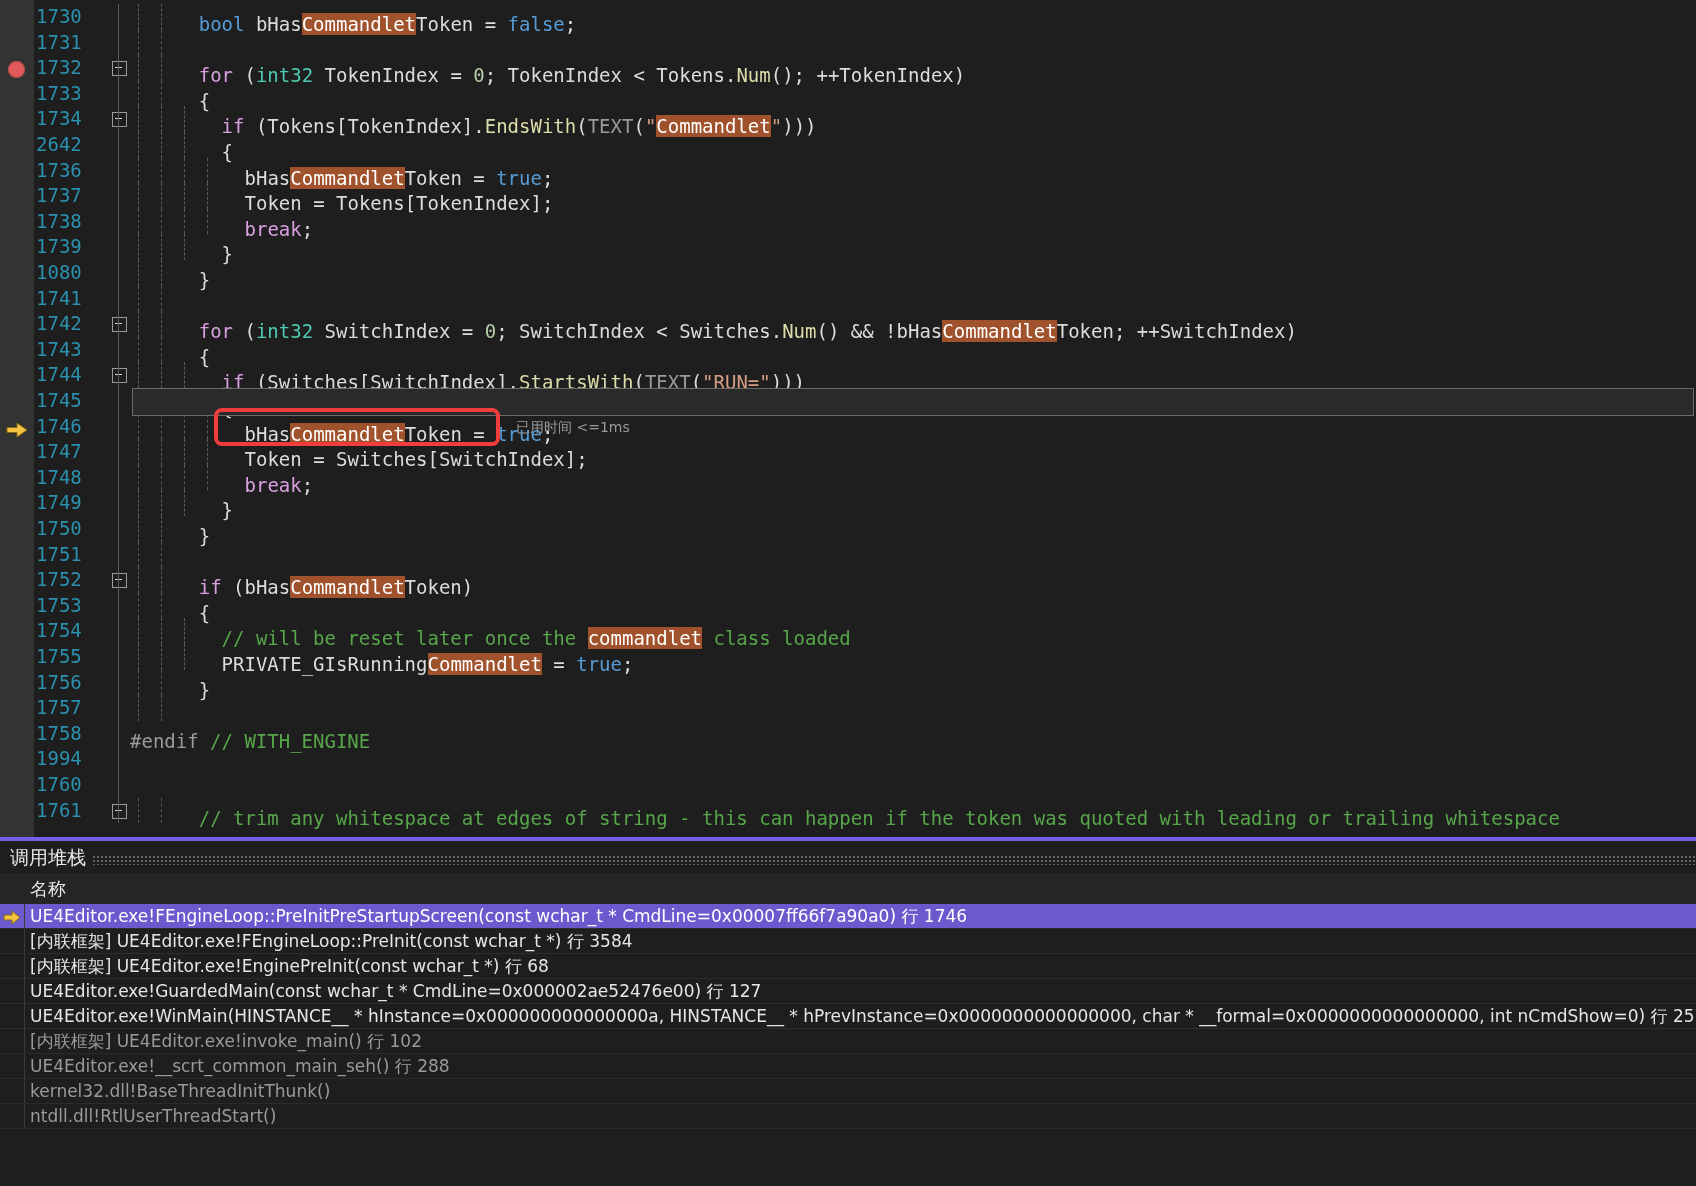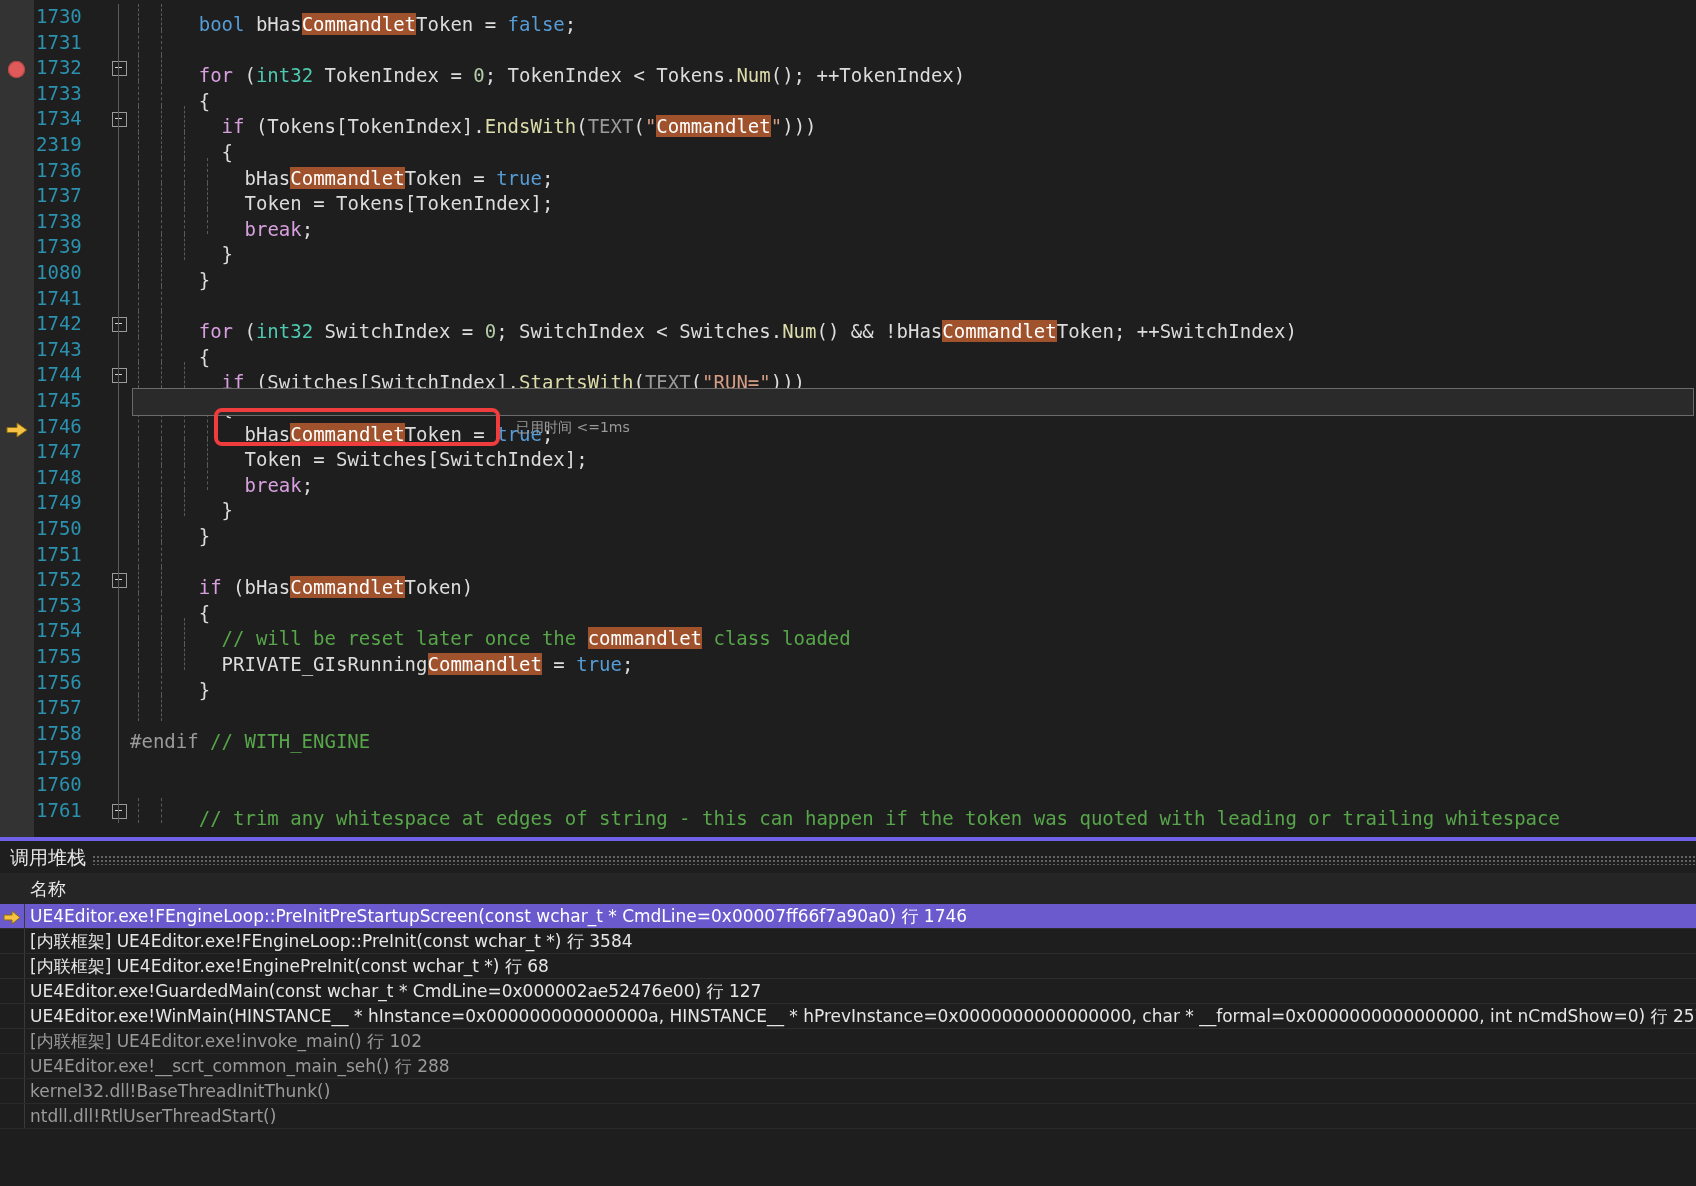--- a/index.html
+++ b/index.html
@@ -80,21 +80,21 @@
 
   <div class="editor">
     <div class="editor-leftbar"></div>
     <div class="editor-lnumbg"></div>
     <div class="code-rows" id="code-rows">
         <div class="row" style="top: 4px; position: absolute;"><div class="gutter-bp"></div><div class="lnum">1730</div><div class="vline"></div><div class="dashline" style="left: 138px;"></div><div class="dashline" style="left: 160.9px;"></div><div class="code" style="padding-left: 68.7px;"><span class="kw">bool</span><span class="plain"> </span><span class="plain">bHas</span><span class="hl">Commandlet</span><span class="plain">Token</span><span class="plain"> = </span><span class="kw">false</span><span class="plain">;</span></div></div>
         <div class="row" style="top: 29.6px; position: absolute;"><div class="gutter-bp"></div><div class="lnum">1731</div><div class="vline"></div><div class="dashline" style="left: 138px;"></div><div class="dashline" style="left: 160.9px;"></div><div class="code" style="padding-left: 68.7px;"></div></div>
         <div class="row" style="top: 55.2px; position: absolute;"><div class="gutter-bp"><div class="bp-dot"></div></div><div class="lnum">1732</div><div class="fold"></div><div class="vline"></div><div class="dashline" style="left: 138px;"></div><div class="dashline" style="left: 160.9px;"></div><div class="code" style="padding-left: 68.7px;"><span class="flow">for</span><span class="plain"> (</span><span class="type">int32</span><span class="plain"> TokenIndex = </span><span class="num">0</span><span class="plain">; TokenIndex </span><span class="plain">&lt;</span><span class="plain"> Tokens.</span><span class="fn">Num</span><span class="plain">(); ++TokenIndex)</span></div></div>
         <div class="row" style="top: 80.8px; position: absolute;"><div class="gutter-bp"></div><div class="lnum">1733</div><div class="vline"></div><div class="dashline" style="left: 138px;"></div><div class="dashline" style="left: 160.9px;"></div><div class="code" style="padding-left: 68.7px;"><span class="plain">{</span></div></div>
         <div class="row" style="top: 106.4px; position: absolute;"><div class="gutter-bp"></div><div class="lnum">1734</div><div class="fold"></div><div class="vline"></div><div class="dashline" style="left: 138px;"></div><div class="dashline" style="left: 160.9px;"></div><div class="dashline" style="left: 183.8px;"></div><div class="code" style="padding-left: 91.6px;"><span class="flow">if</span><span class="plain"> (Tokens[TokenIndex].</span><span class="fn">EndsWith</span><span class="plain">(</span><span class="mac">TEXT</span><span class="plain">(</span><span class="str">"</span><span class="hl">Commandlet</span><span class="str">"</span><span class="plain">)))</span></div></div>
-        <div class="row" style="top: 132px; position: absolute;"><div class="gutter-bp"></div><div class="lnum">2319</div><div class="vline"></div><div class="dashline" style="left: 138px;"></div><div class="dashline" style="left: 160.9px;"></div><div class="dashline" style="left: 183.8px;"></div><div class="code" style="padding-left: 91.6px;"><span class="plain">{</span></div></div>
+        <div class="row" style="top: 132px; position: absolute;"><div class="gutter-bp"></div><div class="lnum">2642</div><div class="vline"></div><div class="dashline" style="left: 138px;"></div><div class="dashline" style="left: 160.9px;"></div><div class="dashline" style="left: 183.8px;"></div><div class="code" style="padding-left: 91.6px;"><span class="plain">{</span></div></div>
         <div class="row" style="top: 157.6px; position: absolute;"><div class="gutter-bp"></div><div class="lnum">1736</div><div class="vline"></div><div class="dashline" style="left: 138px;"></div><div class="dashline" style="left: 160.9px;"></div><div class="dashline" style="left: 183.8px;"></div><div class="dashline" style="left: 206.7px;"></div><div class="code" style="padding-left: 114.5px;"><span class="plain">bHas</span><span class="hl">Commandlet</span><span class="plain">Token = </span><span class="kw">true</span><span class="plain">;</span></div></div>
         <div class="row" style="top: 183.2px; position: absolute;"><div class="gutter-bp"></div><div class="lnum">1737</div><div class="vline"></div><div class="dashline" style="left: 138px;"></div><div class="dashline" style="left: 160.9px;"></div><div class="dashline" style="left: 183.8px;"></div><div class="dashline" style="left: 206.7px;"></div><div class="code" style="padding-left: 114.5px;"><span class="plain">Token = Tokens[TokenIndex];</span></div></div>
         <div class="row" style="top: 208.8px; position: absolute;"><div class="gutter-bp"></div><div class="lnum">1738</div><div class="vline"></div><div class="dashline" style="left: 138px;"></div><div class="dashline" style="left: 160.9px;"></div><div class="dashline" style="left: 183.8px;"></div><div class="dashline" style="left: 206.7px;"></div><div class="code" style="padding-left: 114.5px;"><span class="flow">break</span><span class="plain">;</span></div></div>
         <div class="row" style="top: 234.4px; position: absolute;"><div class="gutter-bp"></div><div class="lnum">1739</div><div class="vline"></div><div class="dashline" style="left: 138px;"></div><div class="dashline" style="left: 160.9px;"></div><div class="dashline" style="left: 183.8px;"></div><div class="code" style="padding-left: 91.6px;"><span class="plain">}</span></div></div>
         <div class="row" style="top: 260px; position: absolute;"><div class="gutter-bp"></div><div class="lnum">1080</div><div class="vline"></div><div class="dashline" style="left: 138px;"></div><div class="dashline" style="left: 160.9px;"></div><div class="code" style="padding-left: 68.7px;"><span class="plain">}</span></div></div>
         <div class="row" style="top: 285.6px; position: absolute;"><div class="gutter-bp"></div><div class="lnum">1741</div><div class="vline"></div><div class="dashline" style="left: 138px;"></div><div class="dashline" style="left: 160.9px;"></div><div class="code" style="padding-left: 68.7px;"></div></div>
         <div class="row" style="top: 311.2px; position: absolute;"><div class="gutter-bp"></div><div class="lnum">1742</div><div class="fold"></div><div class="vline"></div><div class="dashline" style="left: 138px;"></div><div class="dashline" style="left: 160.9px;"></div><div class="code" style="padding-left: 68.7px;"><span class="flow">for</span><span class="plain"> (</span><span class="type">int32</span><span class="plain"> SwitchIndex = </span><span class="num">0</span><span class="plain">; SwitchIndex </span><span class="plain">&lt;</span><span class="plain"> Switches.</span><span class="fn">Num</span><span class="plain">() &amp;&amp; !bHas</span><span class="hl">Commandlet</span><span class="plain">Token; ++SwitchIndex)</span></div></div>
         <div class="row" style="top: 336.8px; position: absolute;"><div class="gutter-bp"></div><div class="lnum">1743</div><div class="vline"></div><div class="dashline" style="left: 138px;"></div><div class="dashline" style="left: 160.9px;"></div><div class="code" style="padding-left: 68.7px;"><span class="plain">{</span></div></div>
         <div class="row" style="top: 362.4px; position: absolute;"><div class="gutter-bp"></div><div class="lnum">1744</div><div class="fold"></div><div class="vline"></div><div class="dashline" style="left: 138px;"></div><div class="dashline" style="left: 160.9px;"></div><div class="dashline" style="left: 183.8px;"></div><div class="code" style="padding-left: 91.6px;"><span class="flow">if</span><span class="plain"> (Switches[SwitchIndex].</span><span class="fn">StartsWith</span><span class="plain">(</span><span class="mac">TEXT</span><span class="plain">(</span><span class="str">"RUN="</span><span class="plain">)))</span></div></div>
         <div class="row" style="top: 388px; position: absolute;"><div class="gutter-bp"></div><div class="lnum">1745</div><div class="vline"></div><div class="dashline" style="left: 138px;"></div><div class="dashline" style="left: 160.9px;"></div><div class="dashline" style="left: 183.8px;"></div><div class="code" style="padding-left: 91.6px;"><span class="plain">{</span></div></div>
@@ -106,21 +106,21 @@
         <div class="row" style="top: 490.4px; position: absolute;"><div class="gutter-bp"></div><div class="lnum">1749</div><div class="vline"></div><div class="dashline" style="left: 138px;"></div><div class="dashline" style="left: 160.9px;"></div><div class="dashline" style="left: 183.8px;"></div><div class="code" style="padding-left: 91.6px;"><span class="plain">}</span></div></div>
         <div class="row" style="top: 516px; position: absolute;"><div class="gutter-bp"></div><div class="lnum">1750</div><div class="vline"></div><div class="dashline" style="left: 138px;"></div><div class="dashline" style="left: 160.9px;"></div><div class="code" style="padding-left: 68.7px;"><span class="plain">}</span></div></div>
         <div class="row" style="top: 541.6px; position: absolute;"><div class="gutter-bp"></div><div class="lnum">1751</div><div class="vline"></div><div class="dashline" style="left: 138px;"></div><div class="dashline" style="left: 160.9px;"></div><div class="code" style="padding-left: 68.7px;"></div></div>
         <div class="row" style="top: 567.2px; position: absolute;"><div class="gutter-bp"></div><div class="lnum">1752</div><div class="fold"></div><div class="vline"></div><div class="dashline" style="left: 138px;"></div><div class="dashline" style="left: 160.9px;"></div><div class="code" style="padding-left: 68.7px;"><span class="flow">if</span><span class="plain"> (bHas</span><span class="hl">Commandlet</span><span class="plain">Token)</span></div></div>
         <div class="row" style="top: 592.8px; position: absolute;"><div class="gutter-bp"></div><div class="lnum">1753</div><div class="vline"></div><div class="dashline" style="left: 138px;"></div><div class="dashline" style="left: 160.9px;"></div><div class="code" style="padding-left: 68.7px;"><span class="plain">{</span></div></div>
         <div class="row" style="top: 618.4px; position: absolute;"><div class="gutter-bp"></div><div class="lnum">1754</div><div class="vline"></div><div class="dashline" style="left: 138px;"></div><div class="dashline" style="left: 160.9px;"></div><div class="dashline" style="left: 183.8px;"></div><div class="code" style="padding-left: 91.6px;"><span class="cmt">// will be reset later once the </span><span class="hl">commandlet</span><span class="cmt"> class loaded</span></div></div>
         <div class="row" style="top: 644px; position: absolute;"><div class="gutter-bp"></div><div class="lnum">1755</div><div class="vline"></div><div class="dashline" style="left: 138px;"></div><div class="dashline" style="left: 160.9px;"></div><div class="dashline" style="left: 183.8px;"></div><div class="code" style="padding-left: 91.6px;"><span class="plain">PRIVATE_GIsRunning</span><span class="hl">Commandlet</span><span class="plain"> = </span><span class="kw">true</span><span class="plain">;</span></div></div>
         <div class="row" style="top: 669.6px; position: absolute;"><div class="gutter-bp"></div><div class="lnum">1756</div><div class="vline"></div><div class="dashline" style="left: 138px;"></div><div class="dashline" style="left: 160.9px;"></div><div class="code" style="padding-left: 68.7px;"><span class="plain">}</span></div></div>
         <div class="row" style="top: 695.2px; position: absolute;"><div class="gutter-bp"></div><div class="lnum">1757</div><div class="vline"></div><div class="dashline" style="left: 138px;"></div><div class="dashline" style="left: 160.9px;"></div><div class="code" style="padding-left: 68.7px;"></div></div>
         <div class="row" style="top: 720.8px; position: absolute;"><div class="gutter-bp"></div><div class="lnum">1758</div><div class="vline"></div><div class="code" style="padding-left: 0px;"><span class="pp">#endif</span><span class="plain"> </span><span class="cmt">// WITH_ENGINE</span></div></div>
-        <div class="row" style="top: 746.4px; position: absolute;"><div class="gutter-bp"></div><div class="lnum">1759</div><div class="vline"></div><div class="code" style="padding-left: 0px;"></div></div>
+        <div class="row" style="top: 746.4px; position: absolute;"><div class="gutter-bp"></div><div class="lnum">1994</div><div class="vline"></div><div class="code" style="padding-left: 0px;"></div></div>
         <div class="row" style="top: 772px; position: absolute;"><div class="gutter-bp"></div><div class="lnum">1760</div><div class="vline"></div><div class="code" style="padding-left: 0px;"></div></div>
         <div class="row" style="top: 797.6px; position: absolute;"><div class="gutter-bp"></div><div class="lnum">1761</div><div class="fold"></div><div class="vline"></div><div class="dashline" style="left: 138px;"></div><div class="dashline" style="left: 160.9px;"></div><div class="code" style="padding-left: 68.7px;"><span class="cmt">// trim any whitespace at edges of string - this can happen if the token was quoted with leading or trailing whitespace</span></div></div>
       </div>
 
     <div class="curline-box" id="curline-box" style="top: 388px; width: 1560px;"></div>
 
     <div class="red-rect" id="red-rect" style="left: 214px; top: 407.6px; width: 278px; height: 30px;"></div>
 
     <div class="elapsed" id="elapsed" style="left: 500px; top: 418.6px;">已用时间 &lt;=1ms</div>
   </div>

